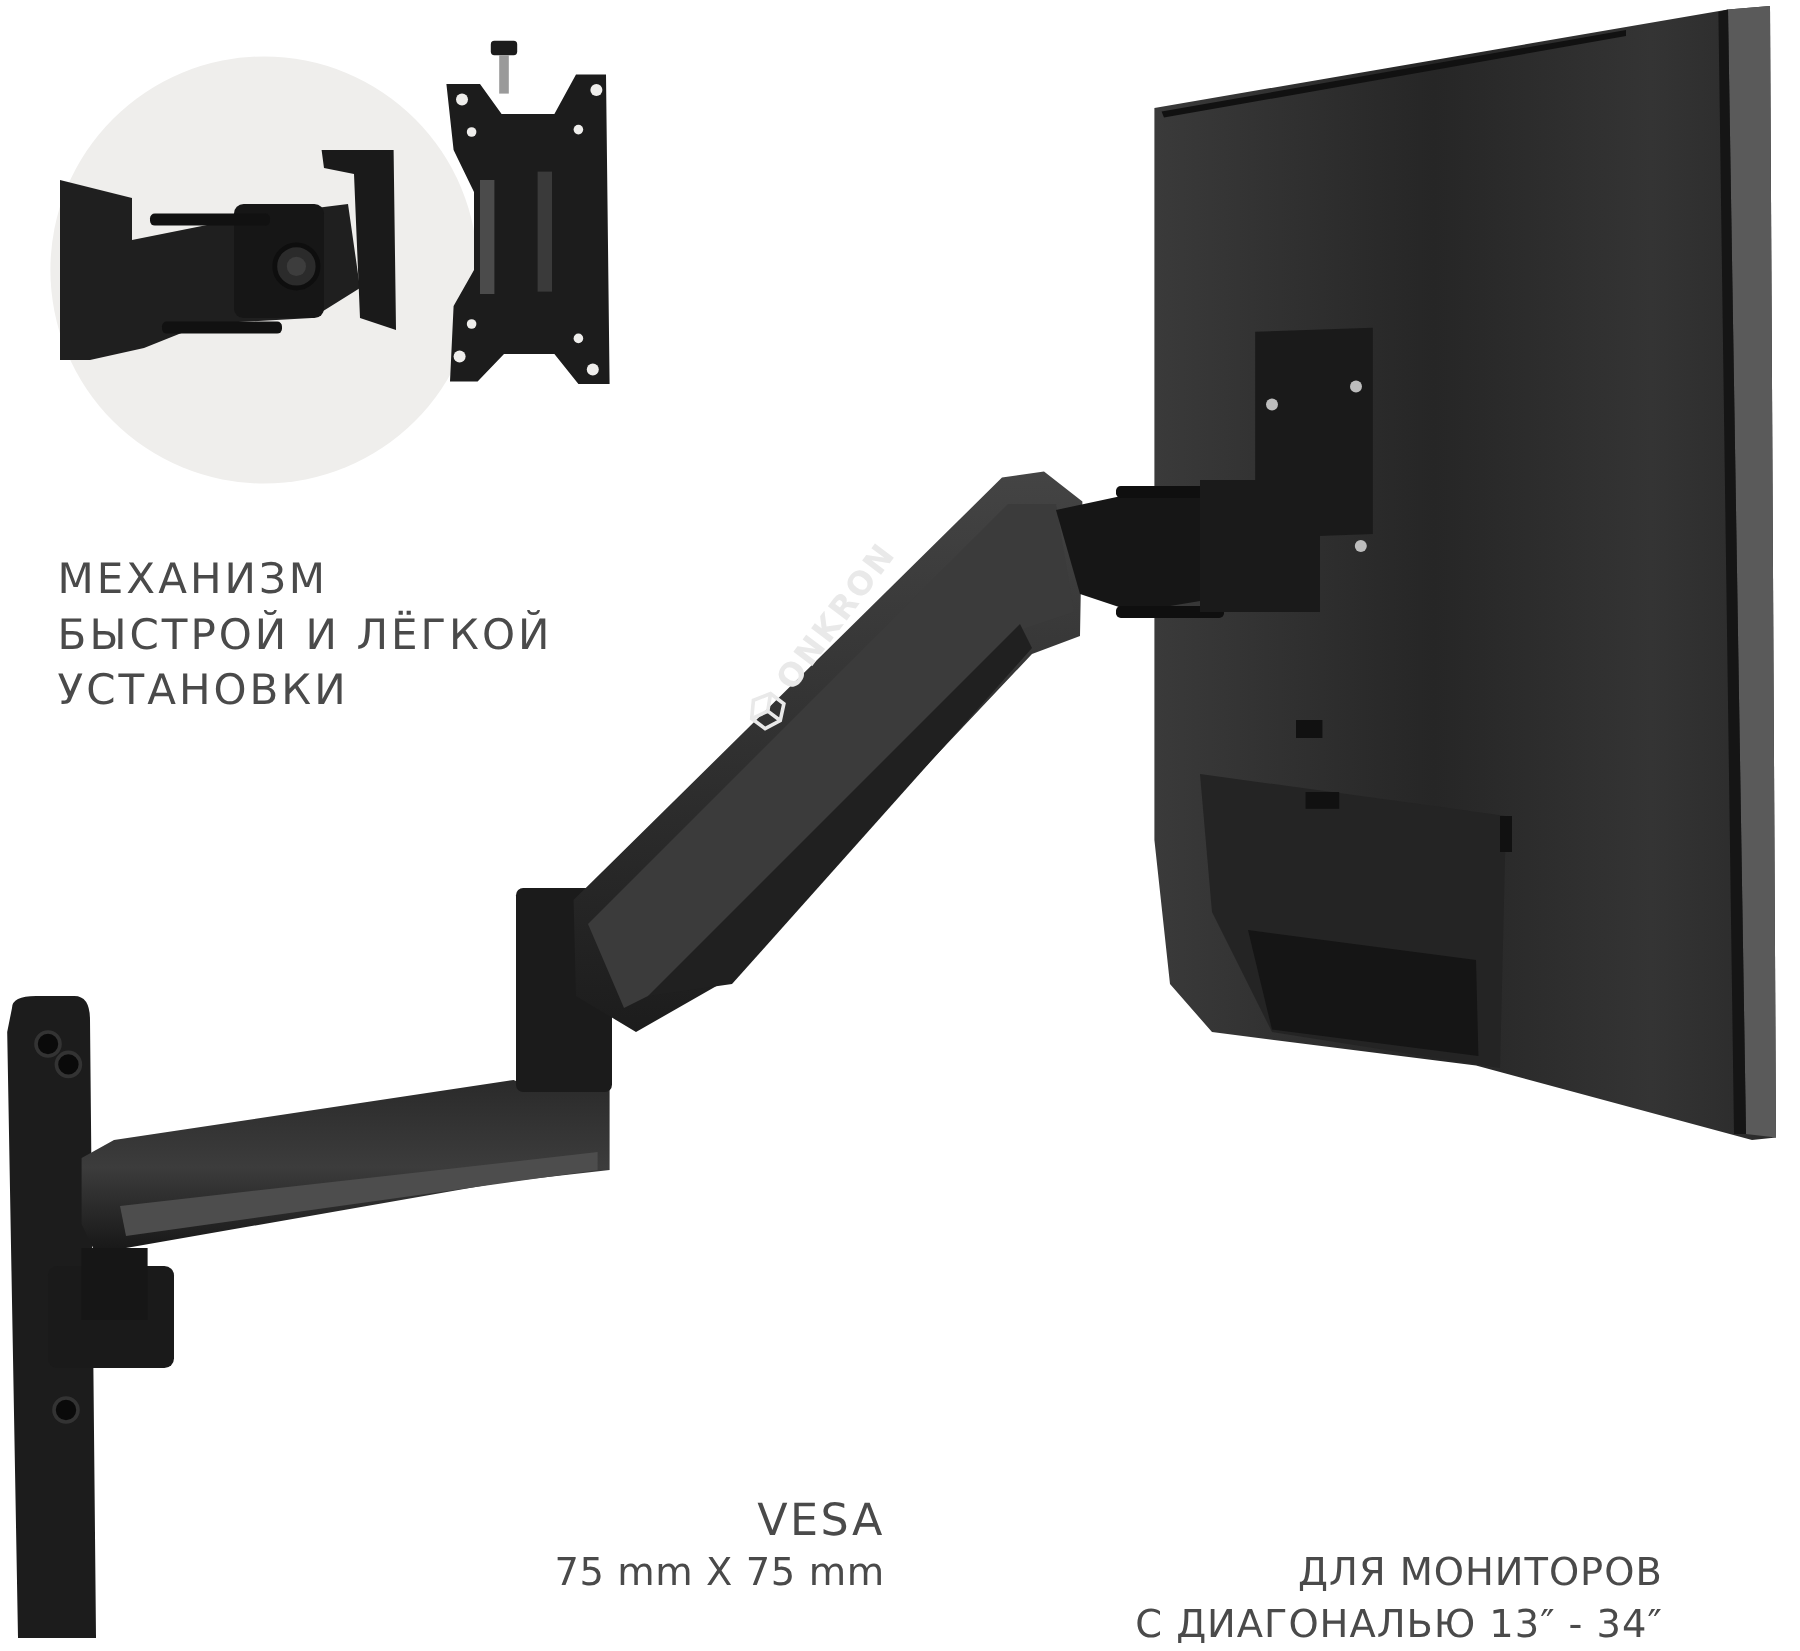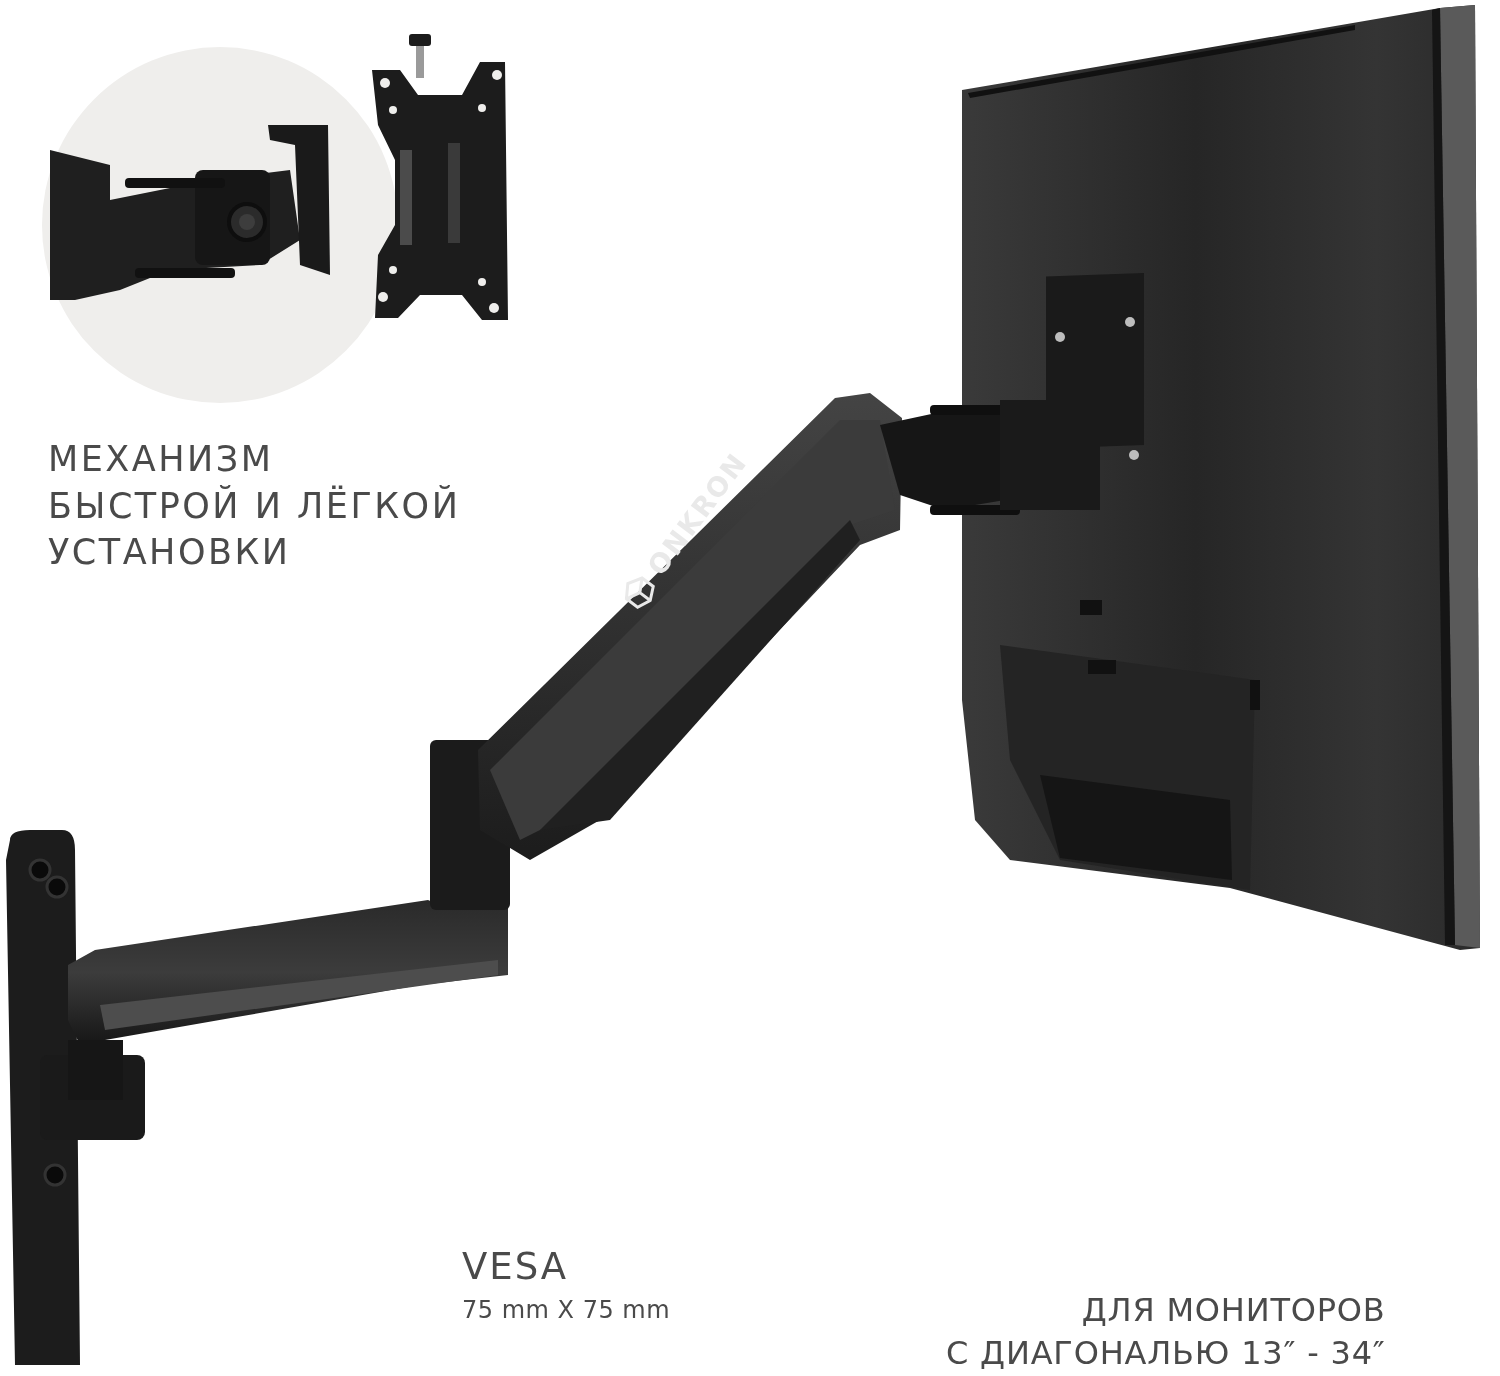--- a/index.html
+++ b/index.html
@@ -1,22 +1,22 @@
 <!DOCTYPE html>
 <html><head>
   <meta charset="utf-8">
   <style>
     html, body { margin: 0; padding: 0; background: #ffffff; }
     body { width: 1500px; height: 1376px; position: relative; overflow: hidden; font-family: "Liberation Sans", "DejaVu Sans", sans-serif; }
     .scene { position: absolute; left: 0; top: 0; width: 1500px; height: 1376px; }
-    .callout-text { position: absolute; left: 48px; top: 436px; color: #4a4a4a; font-size: 35px; letter-spacing: 2.5px; line-height: 46.5px; font-weight: 400; font-family: "DejaVu Sans", sans-serif; }
+    .callout-text { position: absolute; left: 48px; top: 460px; color: #4a4a4a; font-size: 35px; letter-spacing: 2.5px; line-height: 46.5px; font-weight: 400; font-family: "DejaVu Sans", sans-serif; }
     .callout-text div { white-space: nowrap; }
     .vesa-block { position: absolute; left: 462px; top: 1245px; color: #4a4a4a; font-family: "DejaVu Sans", sans-serif; }
-    .vesa-title { font-size: 37px; letter-spacing: 2px; line-height: 44px; }
-    .vesa-line { font-size: 24px; letter-spacing: 0.5px; line-height: 43px; white-space: nowrap; }
+    .vesa-title { font-size: 37px; letter-spacing: 2px; line-height: 44px; text-align: right; }
+    .vesa-line { font-size: 32px; letter-spacing: 0.5px; line-height: 43px; white-space: nowrap; }
     .monitor-block { position: absolute; left: 946px; top: 1289px; color: #4a4a4a; font-family: "DejaVu Sans", sans-serif; text-align: right; }
     .monitor-line { font-size: 32px; letter-spacing: 0.8px; line-height: 43px; white-space: nowrap; }
     .brand { position: absolute; left: 628px; top: 588px; transform: rotate(-53deg); transform-origin: left center; display: flex; align-items: center; gap: 8px; }
     .brand-text { color: #e9e9e9; font-size: 27px; font-weight: 700; letter-spacing: 2px; font-family: "DejaVu Sans", sans-serif; }
   </style>
 </head>
 <body>
 
 <div class="scene">
   <svg width="1500" height="1376" viewBox="0 0 1500 1376" xmlns="http://www.w3.org/2000/svg">

